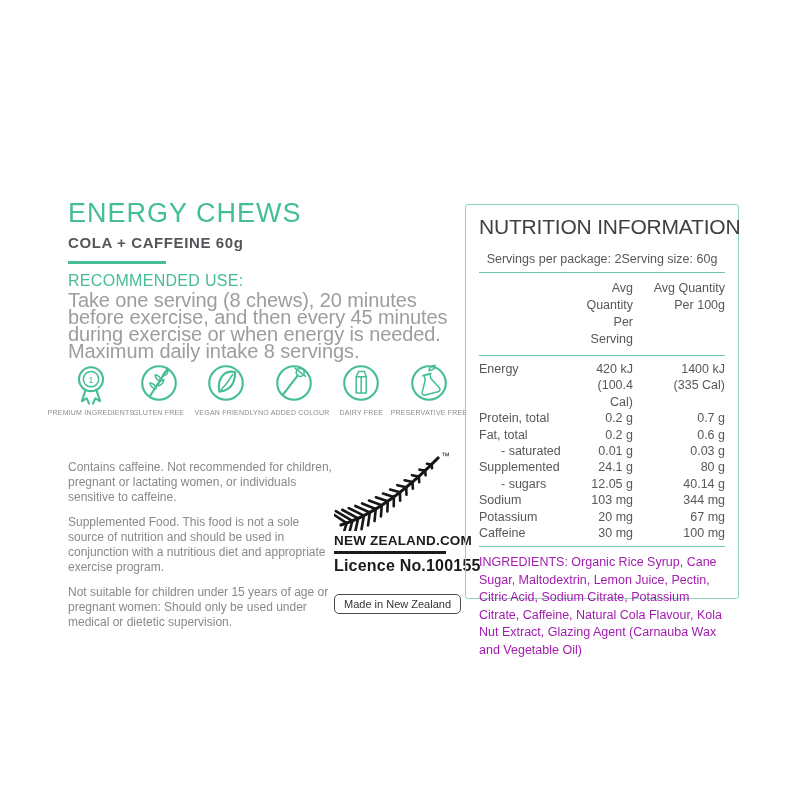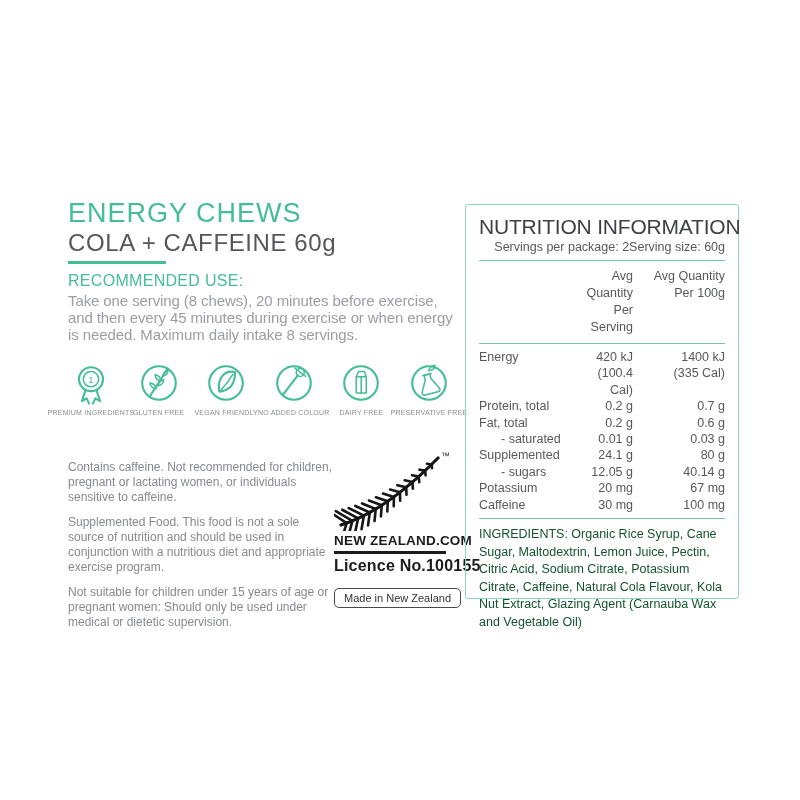--- a/index.html
+++ b/index.html
@@ -2,60 +2,60 @@
 <html><head>
 <meta charset="utf-8">
 <style>
   html,body{margin:0;padding:0;background:#ffffff;}
   .page{position:relative;width:800px;height:688px;background:#ffffff;overflow:hidden;
         font-family:"Liberation Sans",sans-serif;}
 
   
   .brand{position:absolute;left:68px;top:198px;width:390px;}
   .brand h1{margin:0;font-size:27px;font-weight:400;letter-spacing:1px;color:#45BD96;line-height:30px;}
-  .brand h2{margin:3px 0 0 0;font-size:24px;font-weight:400;letter-spacing:.6px;color:#55565A;line-height:23px;}
+  .brand h2{margin:3px 0 0 0;font-size:15px;font-weight:700;letter-spacing:.6px;color:#55565A;line-height:23px;}
   .title-rule{margin-top:7px;width:98px;height:3px;background:#45BD96;}
 
   .recommended{position:absolute;left:68px;top:271px;width:386px;}
   .recommended h3{margin:0;font-size:16px;font-weight:400;letter-spacing:.3px;color:#45BD96;line-height:19px;}
-  .recommended p{margin:2px 0 0 0;font-size:15px;color:#9B9DA0;line-height:17px;letter-spacing:-.1px;}
+  .recommended p{margin:2px 0 0 0;font-size:20px;color:#9B9DA0;line-height:17px;letter-spacing:-.1px;}
 
   
   .badges{position:absolute;left:58px;top:360px;width:404px;display:flex;justify-content:space-between;}
   .badge{width:66px;display:flex;flex-direction:column;align-items:center;}
   .badge svg{width:46px;height:46px;display:block;}
   .badge-label{margin-top:3px;font-size:7px;letter-spacing:.2px;color:#8A8C8F;white-space:nowrap;text-align:center;}
 
   
   .warnings{position:absolute;left:68px;top:460px;width:270px;}
   .warnings p{margin:0 0 10px 0;font-size:12px;color:#87898C;line-height:15px;}
 
   
   .nz{position:absolute;left:334px;top:451px;width:112px;color:#1b1b1b;}
   .nz .tm{position:absolute;right:-4px;top:0;font-size:9px;color:#2a2a2a;}
   .nz svg{display:block;width:112px;height:80px;}
   .nz-site{margin-top:2px;font-size:13.5px;font-weight:700;letter-spacing:.2px;white-space:nowrap;}
   .nz-divider{margin-top:3px;height:2.5px;background:#1b1b1b;}
   .nz-licence{margin-top:3px;font-size:16px;font-weight:700;letter-spacing:.2px;white-space:nowrap;}
-  .made-box{margin-top:13px;display:inline-block;border:1.5px solid #4a4a4a;border-radius:5px;
+  .made-box{margin-top:19px;display:inline-block;border:1.5px solid #4a4a4a;border-radius:5px;
             padding:3px 9px;font-size:11px;color:#333;white-space:nowrap;text-align:right;}
 
   
   .panel{position:absolute;left:465px;top:204px;width:274px;height:395px;box-sizing:border-box;
          border:1.5px solid #90D5BE;border-radius:3px;padding:9px 13px;color:#57585A;}
   .panel h2{margin:0;font-size:21px;font-weight:400;letter-spacing:-.2px;color:#3E3F41;white-space:nowrap;line-height:25px;}
-  .servings{display:flex;justify-content:flex-end;font-size:12.5px;margin-top:1px;line-height:15px;}
+  .servings{display:flex;justify-content:center;font-size:12.5px;margin-top:13px;line-height:15px;}
   .hr{border:none;height:0;border-top:1.7px solid #6FC9AB;margin:5px 0;}
   .nrow{display:grid;grid-template-columns:96px 1fr 92px;align-items:baseline;
         font-size:12.5px;line-height:16.4px;}
   .nrow .num{text-align:right;}
   .nrow.headers{line-height:17px;padding:2px 0;}
   .pre{white-space:pre-line;}
   .indent{padding-left:22px;}
-  .ingredients{margin:7px 0 0 0;font-size:12.5px;line-height:17.5px;color:#14532d;}
+  .ingredients{margin:7px 0 0 0;font-size:12.5px;line-height:17.5px;color:#a21caf;}
 
   .icon-stroke{fill:none;stroke:#45BD96;stroke-width:2.2;stroke-linecap:round;stroke-linejoin:round;}
   .icon-thin{fill:none;stroke:#45BD96;stroke-width:1.6;stroke-linecap:round;stroke-linejoin:round;}
 </style>
 </head>
 <body>
 
 <div class="page">
 
   <header class="brand">
@@ -230,20 +230,25 @@
       <span>Supplemented</span>
       <span class="num">24.1 g</span>
       <span class="num">80 g</span>
     </div>
     <div class="nrow">
       <span class="indent">- sugars</span>
       <span class="num">12.05 g</span>
       <span class="num">40.14 g</span>
     </div>
     <div class="nrow">
+      <span>Sodium</span>
+      <span class="num">103 mg</span>
+      <span class="num">344 mg</span>
+    </div>
+    <div class="nrow">
       <span>Potassium</span>
       <span class="num">20 mg</span>
       <span class="num">67 mg</span>
     </div>
     <div class="nrow">
       <span>Caffeine</span>
       <span class="num">30 mg</span>
       <span class="num">100 mg</span>
     </div>
 

